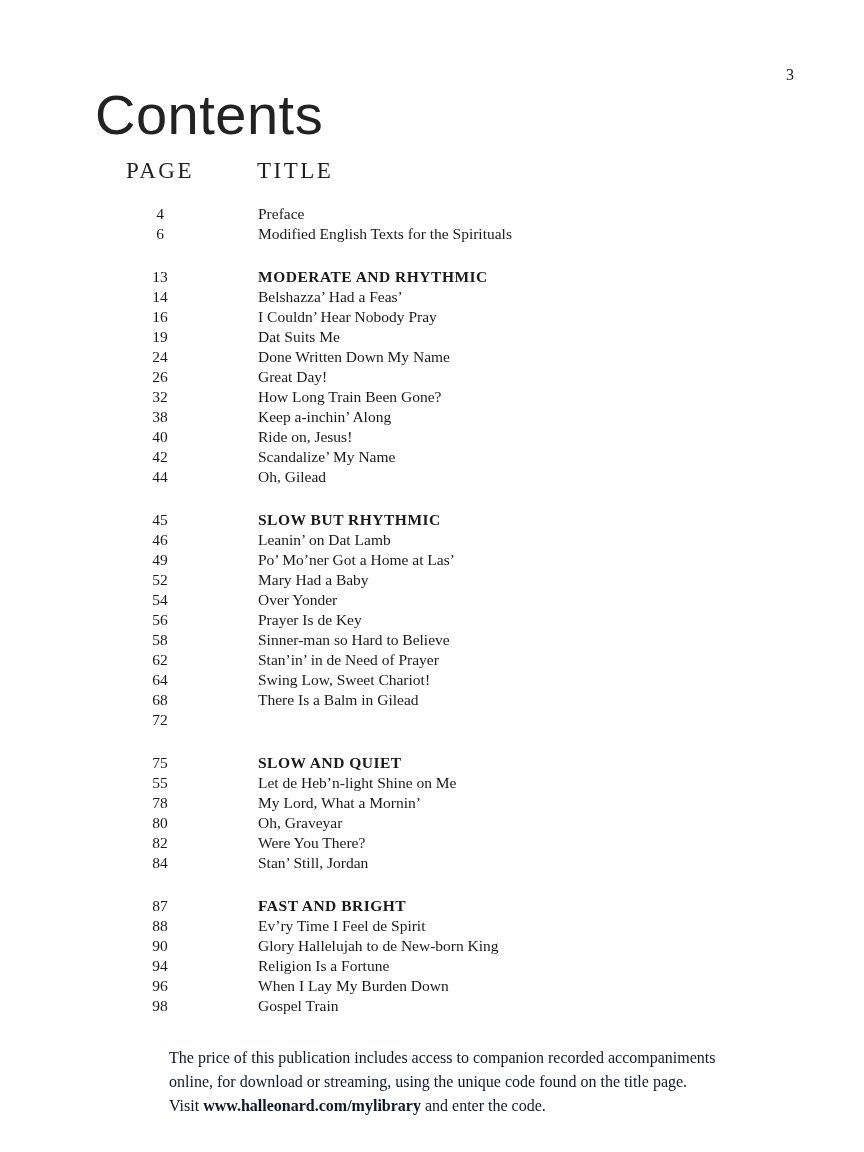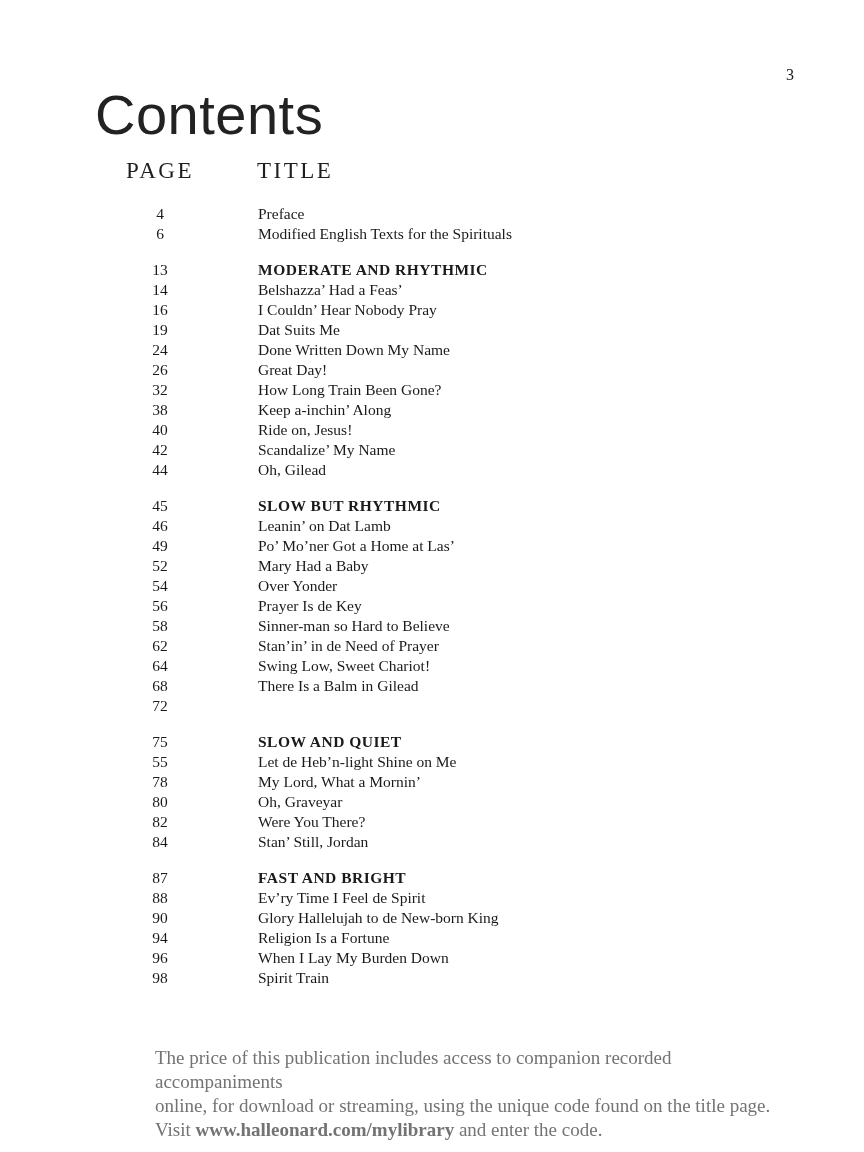--- a/index.html
+++ b/index.html
@@ -41,21 +41,21 @@
     color: #1f1f1f;
   }
   .col-heads .ch-page { position: absolute; left: 126px; top: 0; text-align: center; }
   .col-heads .ch-title { position: absolute; left: 257px; top: 0; }
   .toc {
     position: absolute;
     top: 204px;
     left: 0;
     width: 100%;
   }
-  .toc-section { margin-top: 16px; }
+  .toc-section { margin-top: 23px; }
   .toc-section:first-child { margin-top: 0; }
   .row {
     display: flex;
     line-height: 20px;
     font-size: 15.5px;
   }
   .row .pg {
     width: 90px;
     margin-left: 115px;
     text-align: center;
@@ -65,25 +65,25 @@
     margin-left: 53px;
     flex: 1 1 auto;
   }
   .row.bold .ti {
     font-weight: bold;
     letter-spacing: 0.5px;
   }
   .footer-note {
     position: absolute;
     top: 1046px;
-    left: 155px;
+    left: 169px;
     width: 620px;
-    font-size: 19px;
+    font-size: 16px;
     line-height: 24px;
-    color: #737373;
+    color: #0f172a;
   }
   .footer-note .url { font-weight: bold; }
 </style>
 </head>
 <body>
 
 <div class="page-num">3</div>
 
 <h1 class="contents-title" style="margin:0;">Contents</h1>
 
@@ -267,21 +267,21 @@
     <span class="ti">Religion Is a Fortune</span>
   </div>
 
   <div class="row">
     <span class="pg">96</span>
     <span class="ti">When I Lay My Burden Down</span>
   </div>
 
   <div class="row">
     <span class="pg">98</span>
-    <span class="ti">Spirit Train</span>
+    <span class="ti">Gospel Train</span>
   </div>
 </div>
   </div>
 
 <div class="footer-note">
   <div>The price of this publication includes access to companion recorded accompaniments</div>
   <div>online, for download or streaming, using the unique code found on the title page.</div>
   <div><span>Visit </span><span class="url">www.halleonard.com/mylibrary</span><span> and enter the code.</span></div>
 </div>
 

